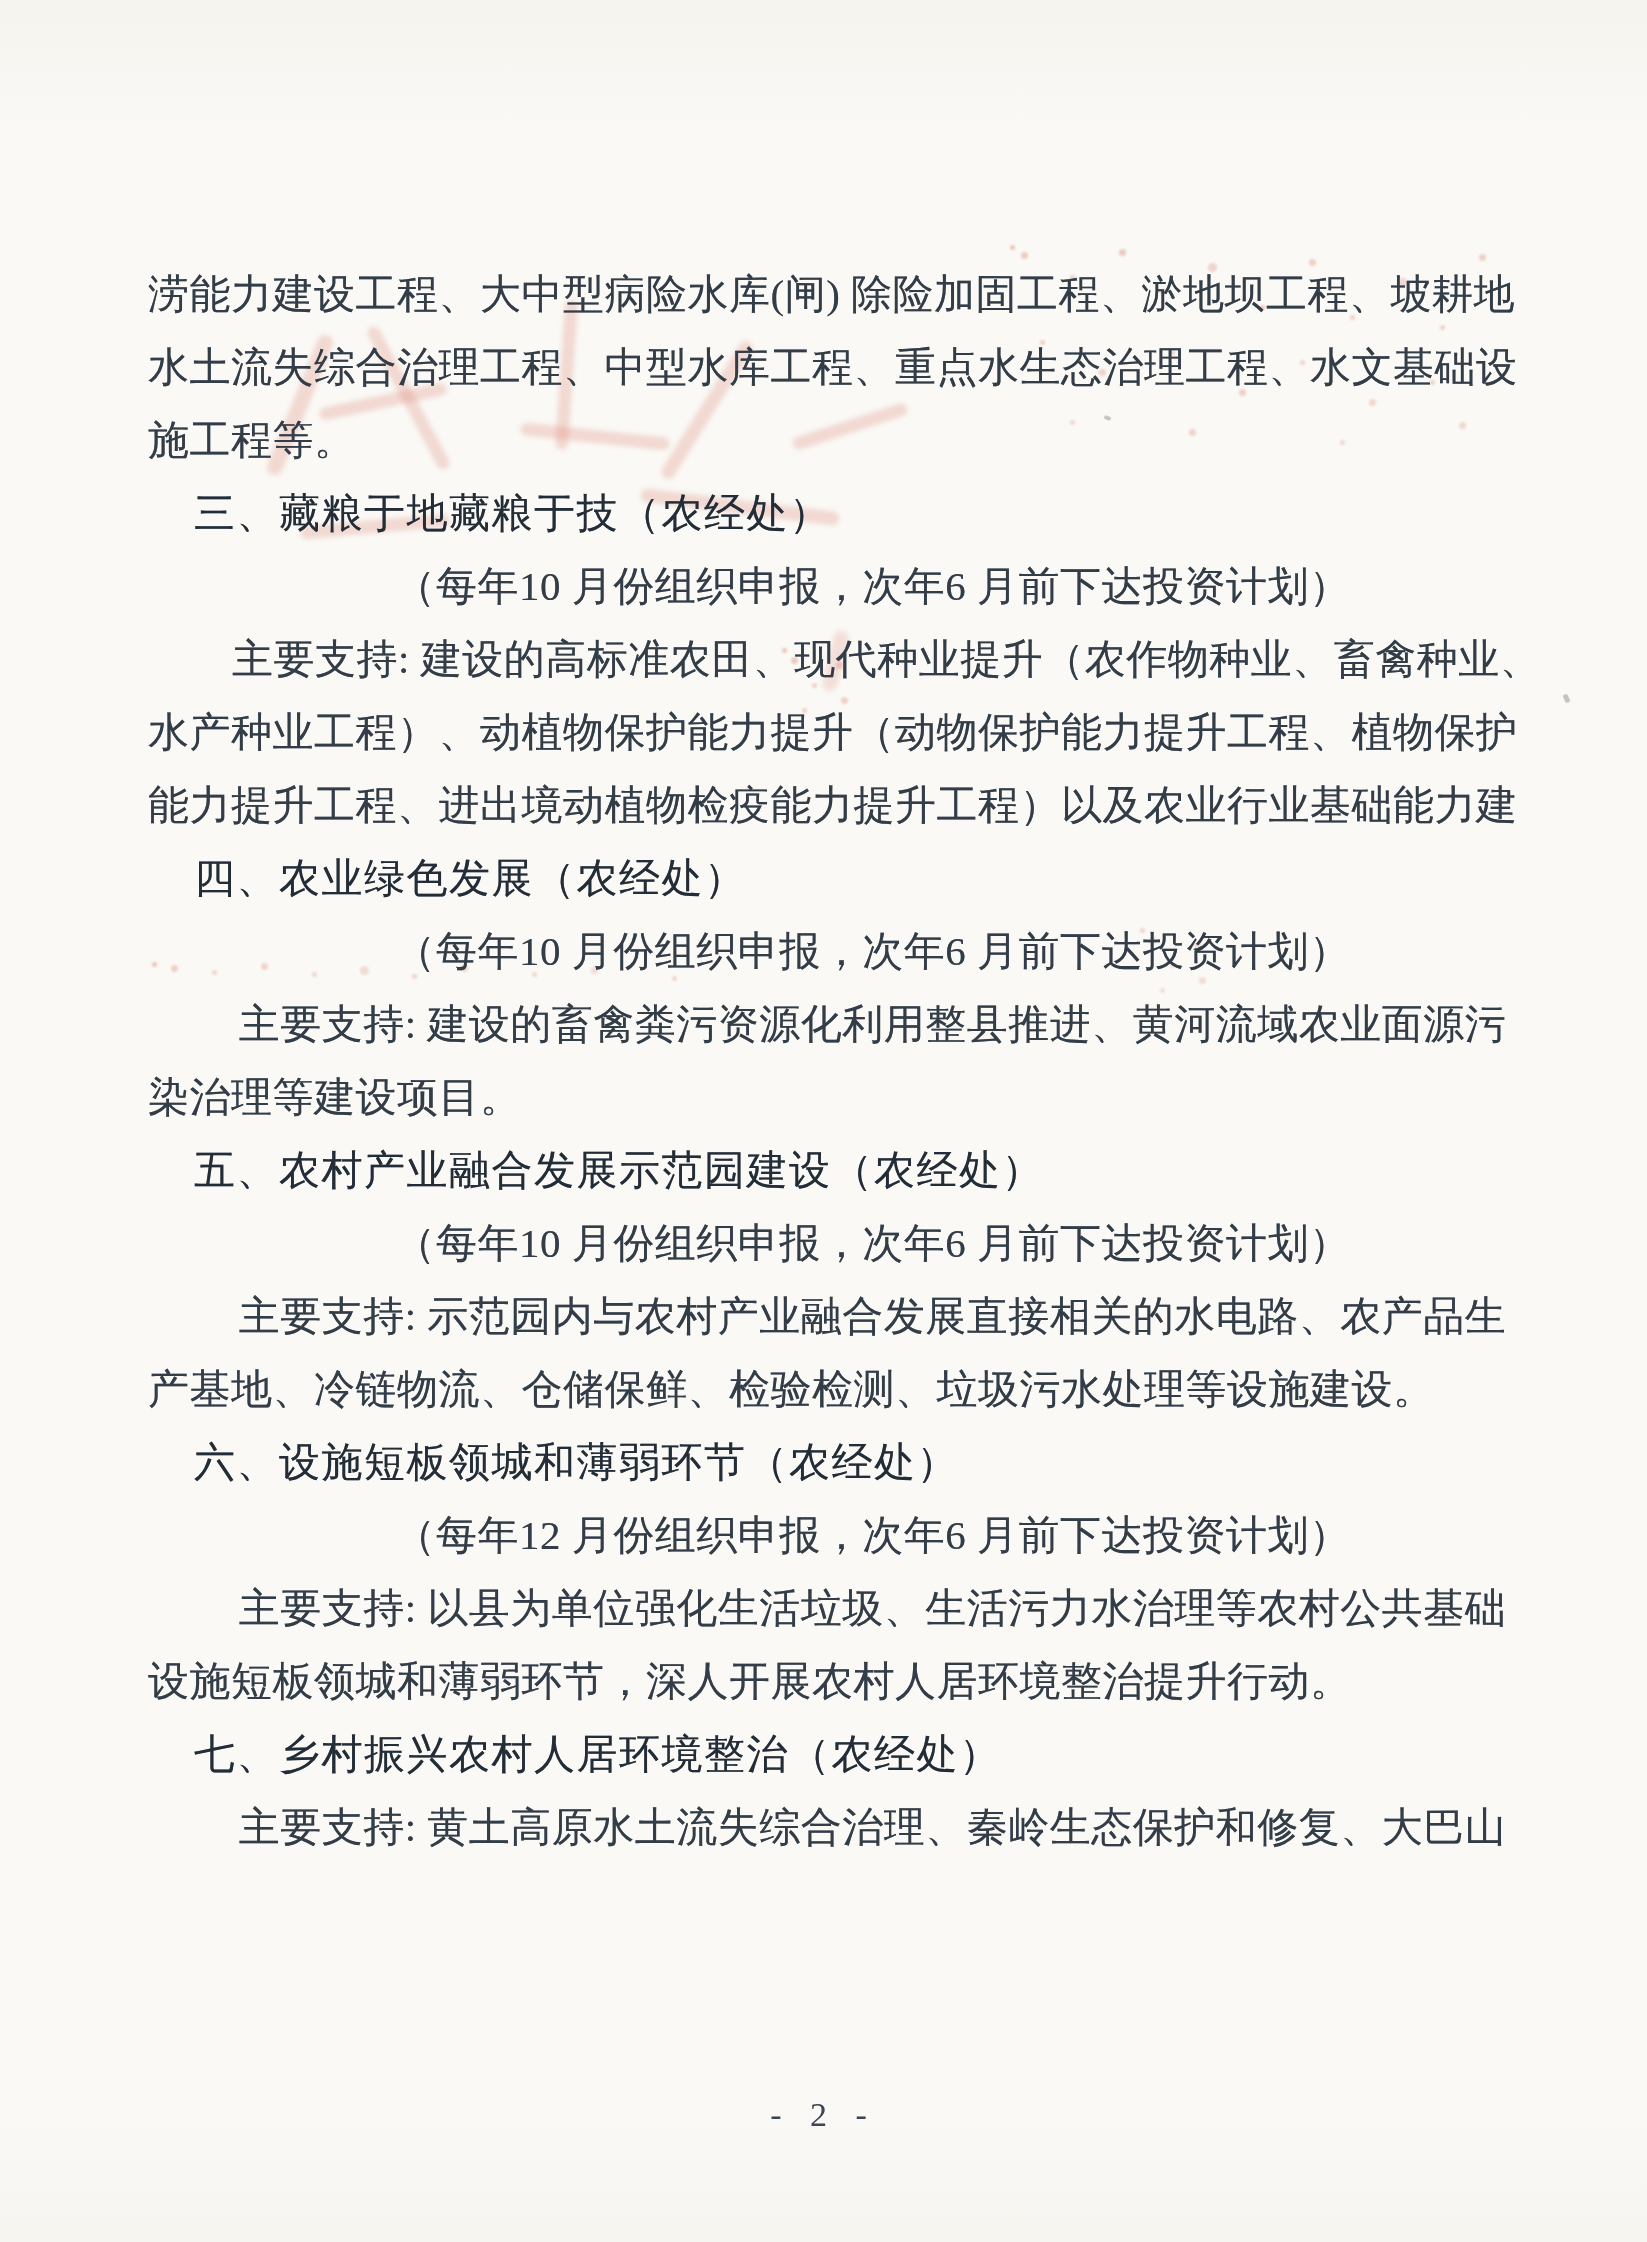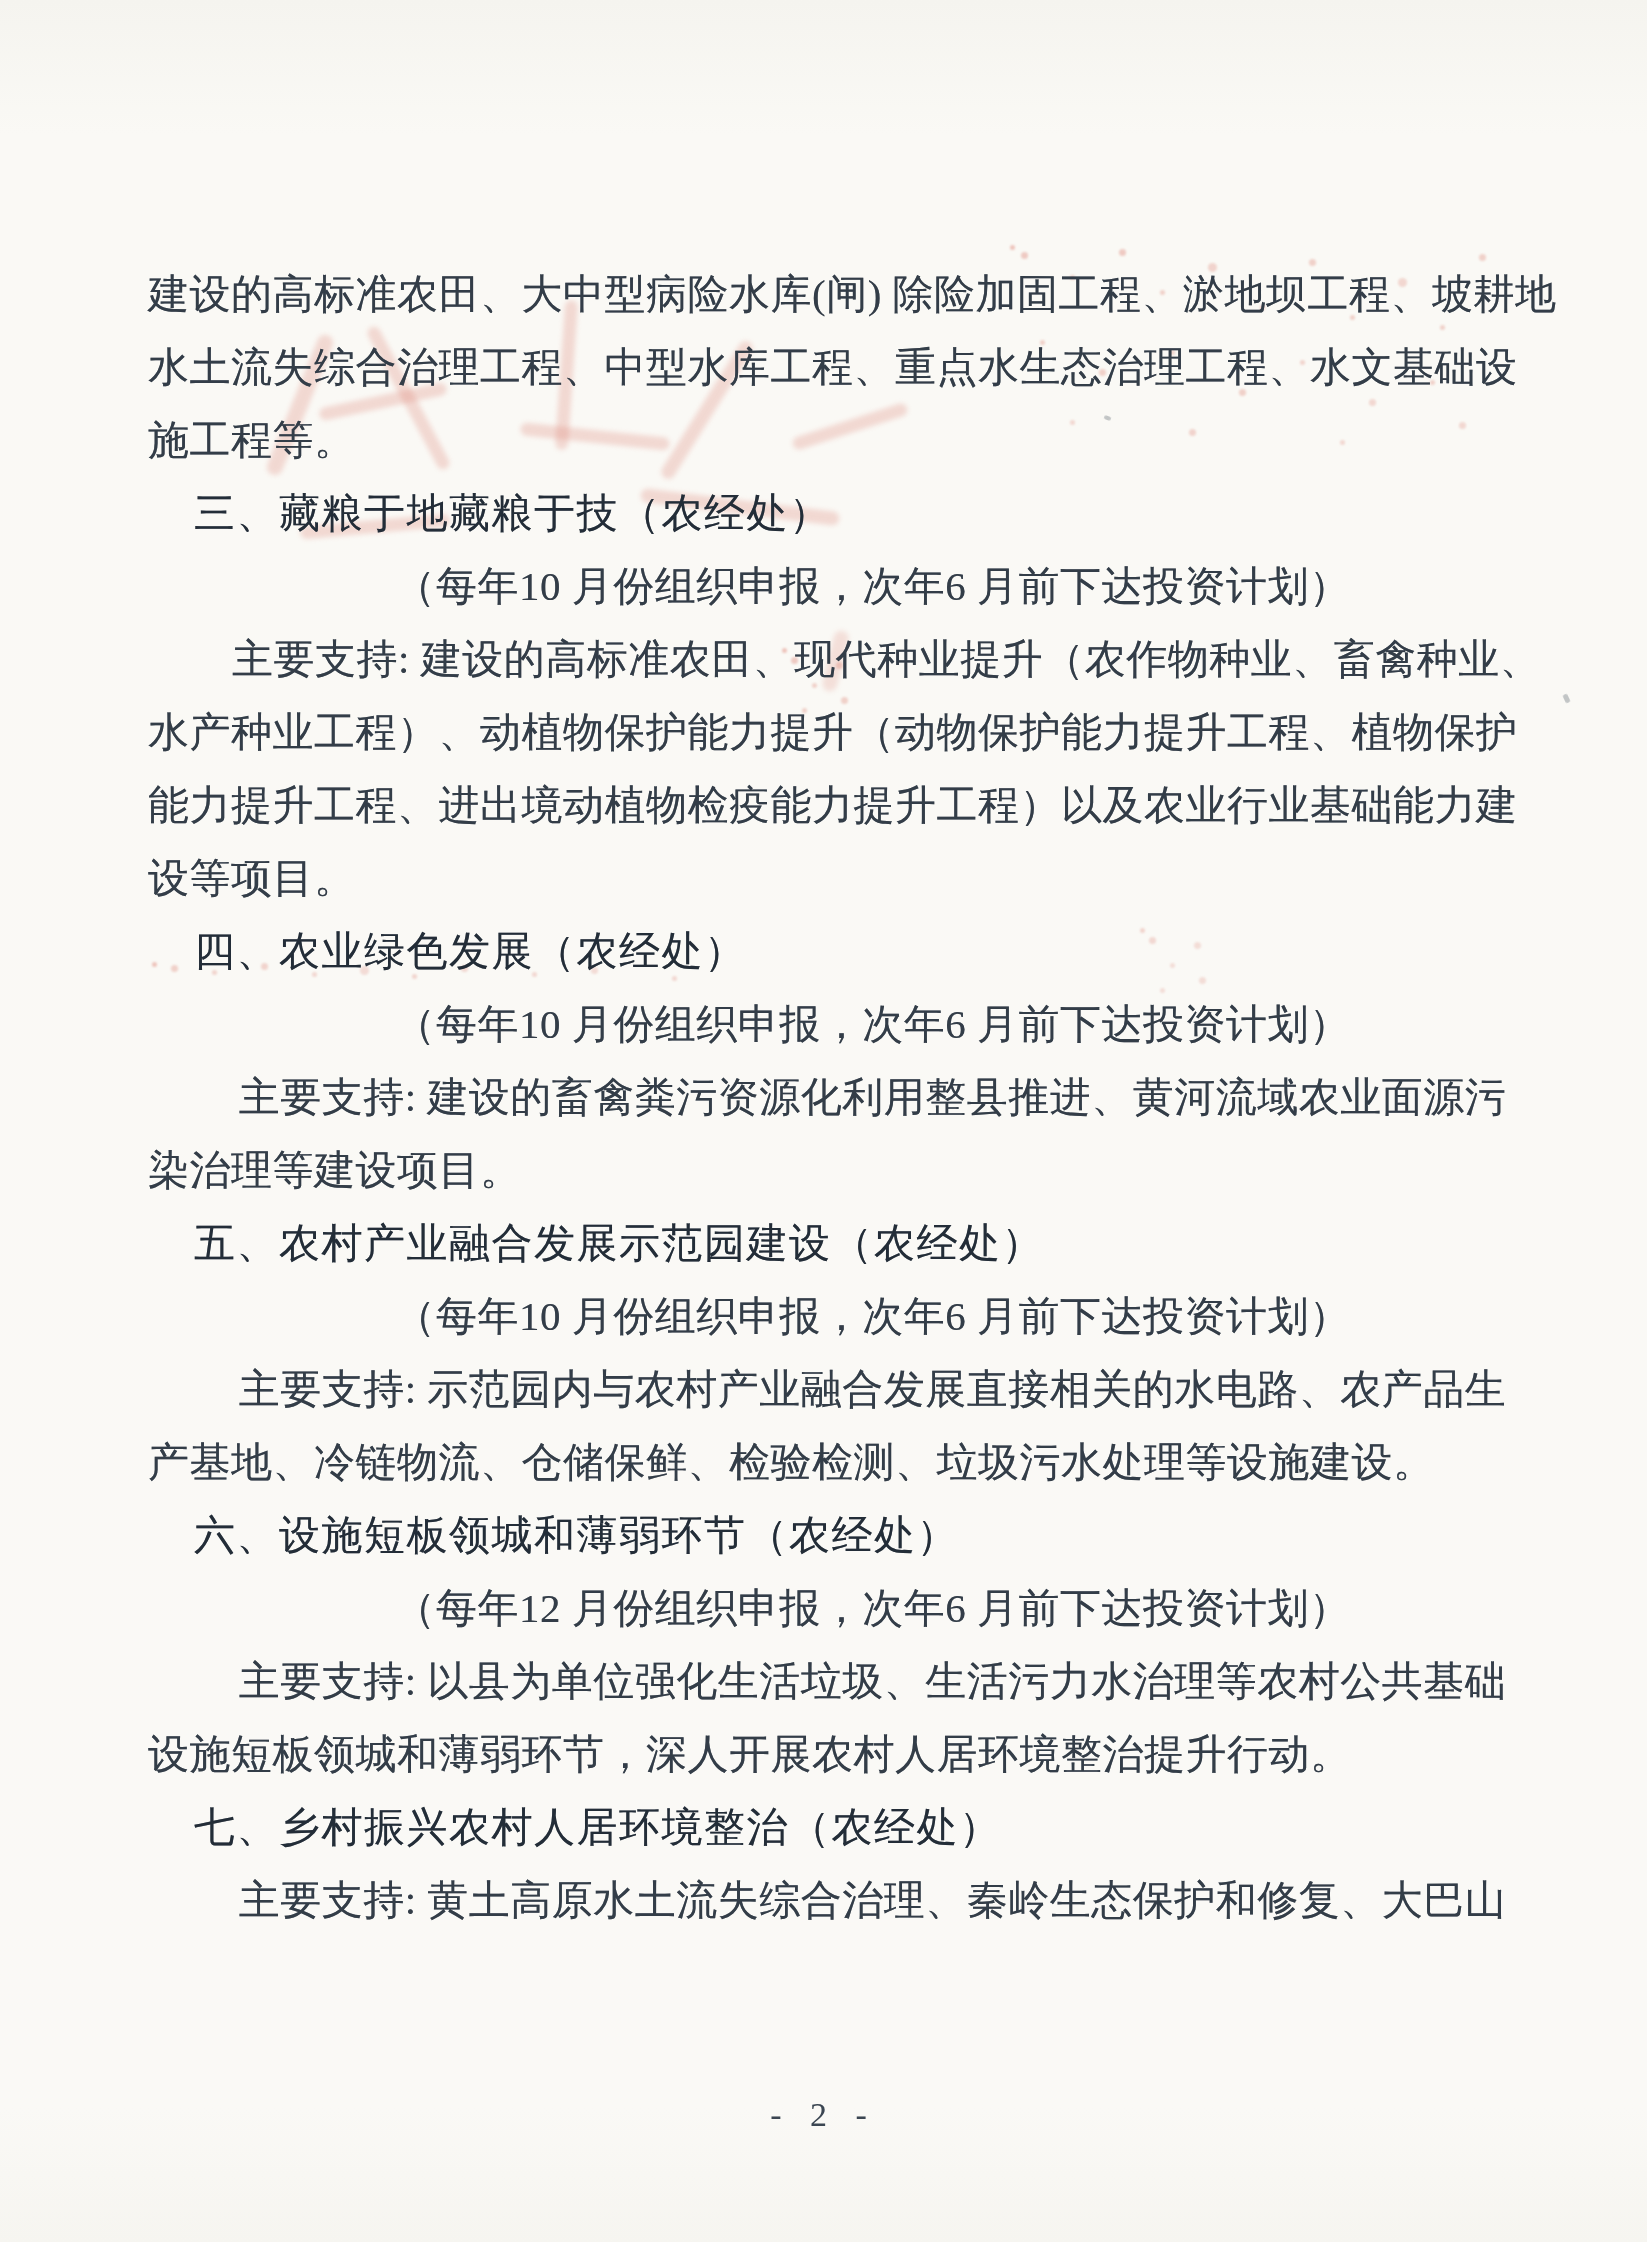--- a/index.html
+++ b/index.html
@@ -89,30 +89,29 @@
   <div class="speck f1" style="left:1010px;top:245px;"></div>
   <div class="speck f2" style="left:782px;top:648px;"></div>
   <div class="speck f3" style="left:152px;top:962px;"></div>
   <div class="speck f2" style="left:1140px;top:928px;opacity:.7;"></div>
 
   <div class="noise" style="left:1104px;top:416px;width:7px;height:4px;transform:rotate(20deg);"></div>
   <div class="noise" style="left:1564px;top:694px;width:5px;height:9px;transform:rotate(-25deg);"></div>
 
   <div class="text-area">
 
-    <div class="line">建设的高标准农田、大中型病险水库(闸) 除险加固工程、淤地坝工程、坡耕地</div>
+    <div class="line">涝能力建设工程、大中型病险水库(闸) 除险加固工程、淤地坝工程、坡耕地</div>
     <div class="line">水土流失综合治理工程、中型水库工程、重点水生态治理工程、水文基础设</div>
     <div class="line">施工程等。</div>
 
     <div class="line heading">三、藏粮于地藏粮于技（农经处）</div>
     <div class="line indent">（每年10 月份组织申报，次年6 月前下达投资计划）</div>
     <div class="line indent">主要支持: 建设的高标准农田、现代种业提升（农作物种业、畜禽种业、</div>
     <div class="line">水产种业工程）、动植物保护能力提升（动物保护能力提升工程、植物保护</div>
     <div class="line">能力提升工程、进出境动植物检疫能力提升工程）以及农业行业基础能力建</div>
-    <div class="line">设等项目。</div>
 
     <div class="line heading">四、农业绿色发展（农经处）</div>
     <div class="line indent">（每年10 月份组织申报，次年6 月前下达投资计划）</div>
     <div class="line indent">主要支持: 建设的畜禽粪污资源化利用整县推进、黄河流域农业面源污</div>
     <div class="line">染治理等建设项目。</div>
 
     <div class="line heading">五、农村产业融合发展示范园建设（农经处）</div>
     <div class="line indent">（每年10 月份组织申报，次年6 月前下达投资计划）</div>
     <div class="line indent">主要支持: 示范园内与农村产业融合发展直接相关的水电路、农产品生</div>
     <div class="line">产基地、冷链物流、仓储保鲜、检验检测、垃圾污水处理等设施建设。</div>

